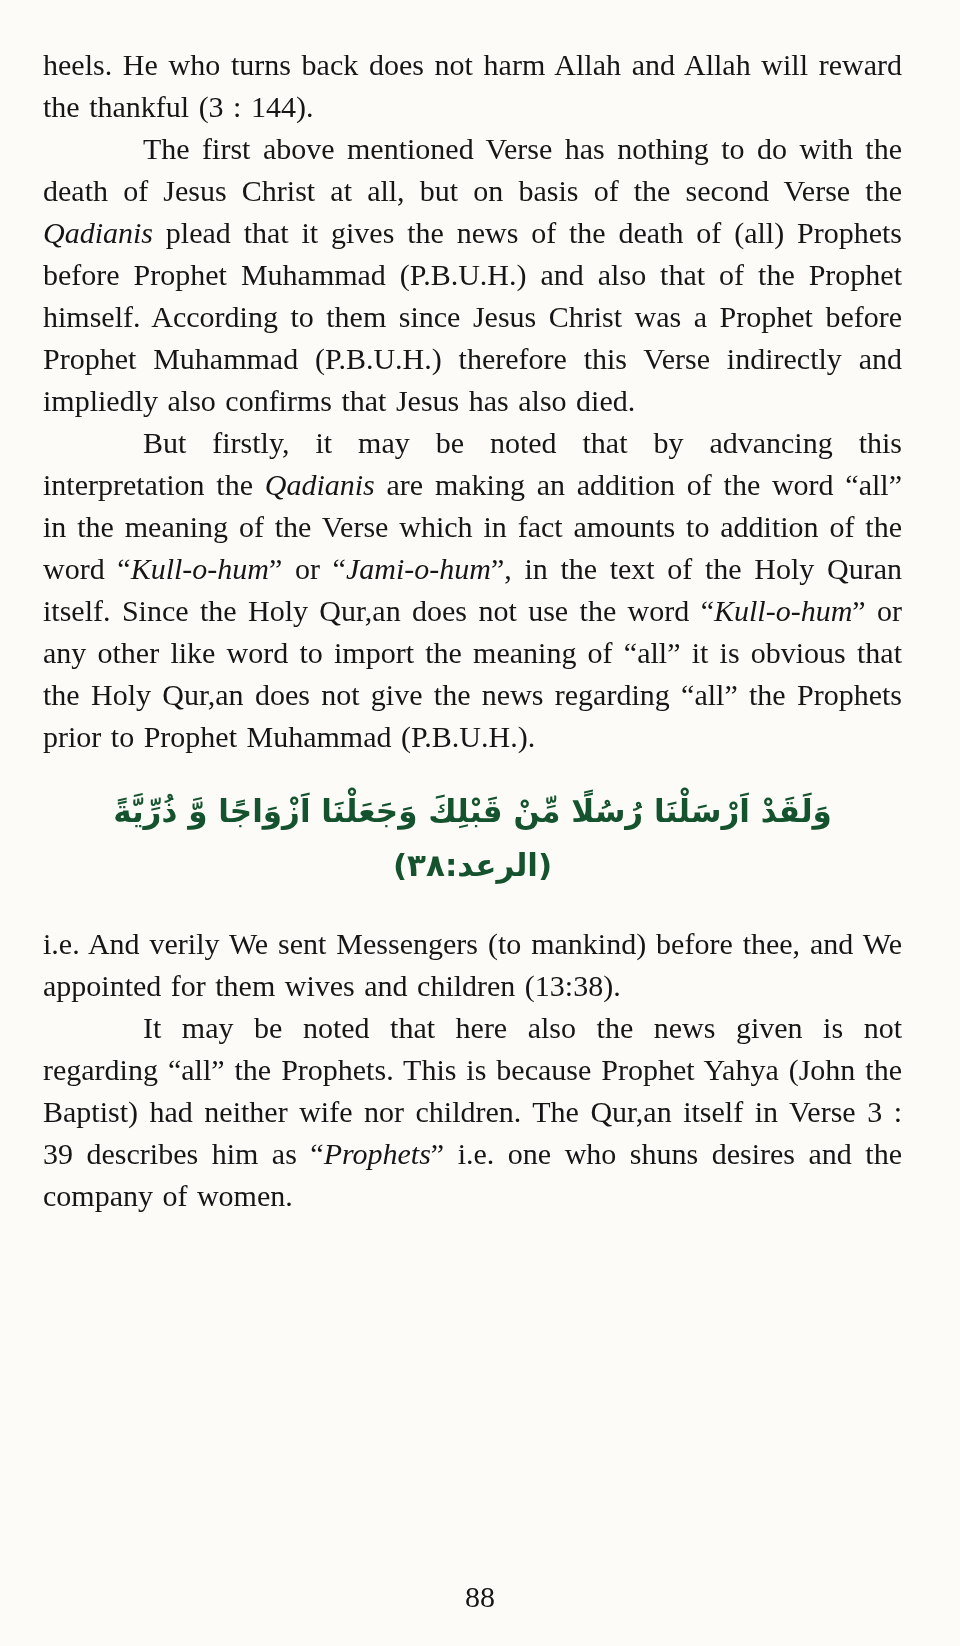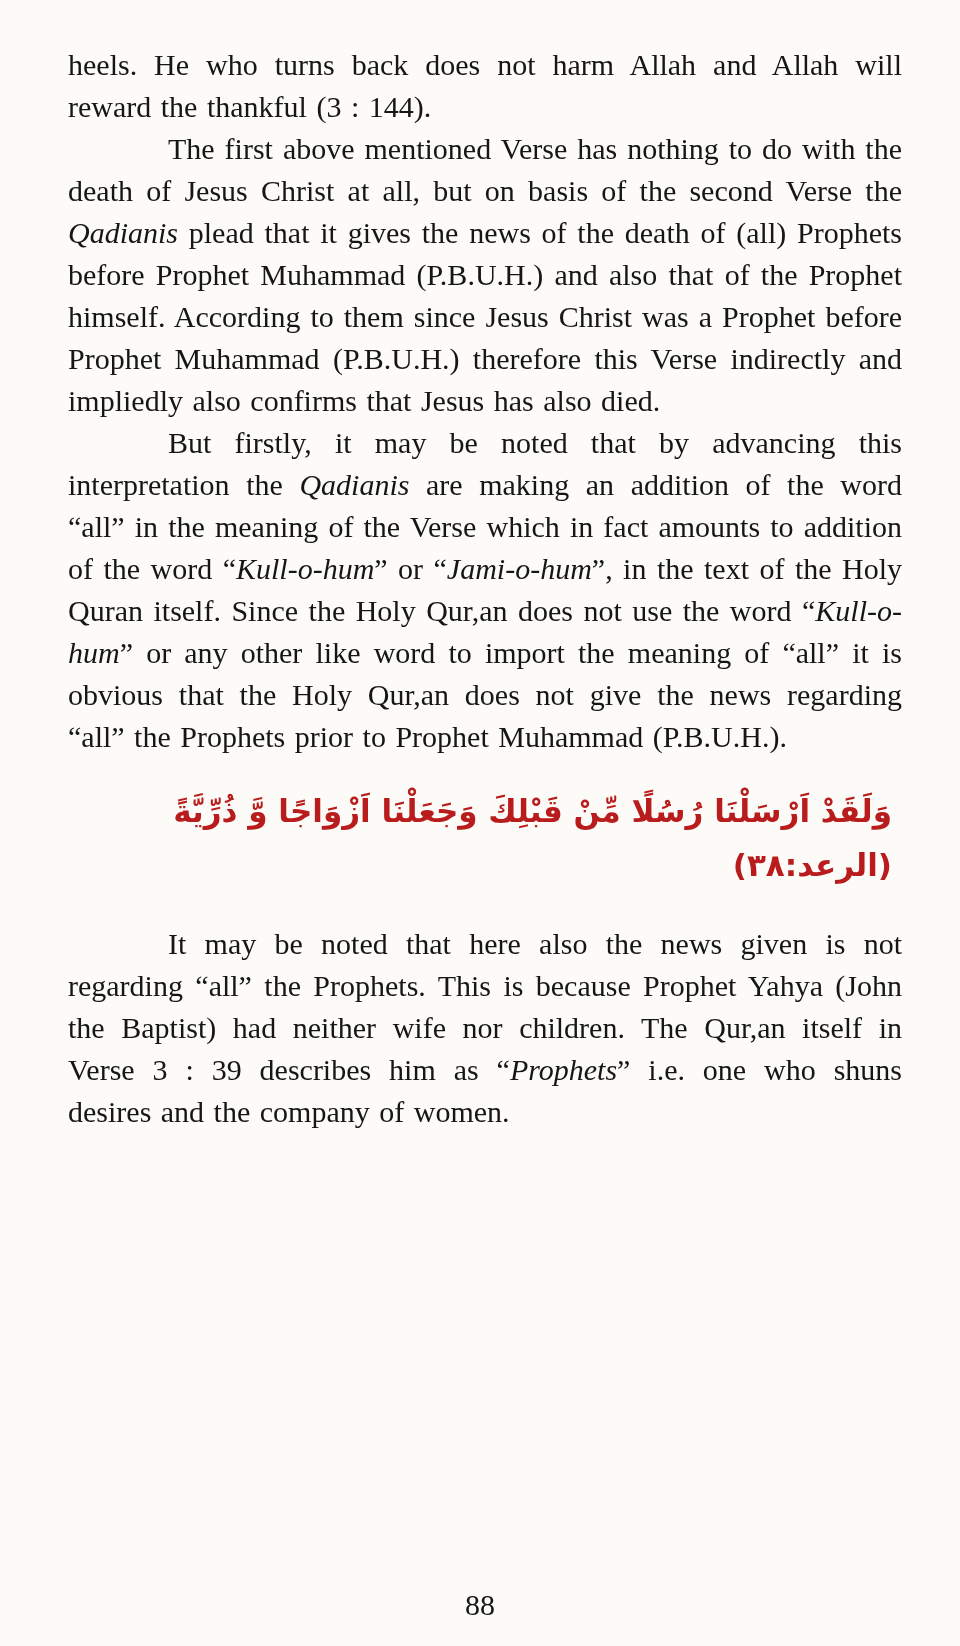--- a/index.html
+++ b/index.html
@@ -6,21 +6,21 @@
   html, body { margin: 0; padding: 0; }
   body {
     width: 960px;
     height: 1646px;
     background: #fbfaf6;
   }
   .page {
     position: relative;
     width: 960px;
     height: 1646px;
-    padding: 44px 58px 0 68px;
+    padding: 44px 58px 0 43px;
     background: #fcfbf8;
     color: #161616;
     font-family: "Liberation Serif", serif;
   }
   p.body-para {
     margin: 0;
     font-size: 30px;
     line-height: 42px;
     text-align: justify;
     word-spacing: 2px;
@@ -28,27 +28,27 @@
   p.body-para i { font-style: italic; }
   .gap { margin-bottom: 56px; }
   .indent { text-indent: 100px; }
   .arabic-line {
     direction: rtl;
     margin: 26px 10px 30px 10px;
     font-family: "DejaVu Sans", sans-serif;
     font-weight: 700;
     font-size: 31px;
     line-height: 1.75;
-    text-align: right;
-    color: #b91c1c;
+    text-align: center;
+    color: #14532d;
   }
   .page-number {
     position: absolute;
     left: 0;
-    bottom: 24px;
+    bottom: 32px;
     width: 100%;
     text-align: center;
     font-size: 30px;
     font-family: "Liberation Serif", serif;
     color: #161616;
   }
 </style>
 </head>
 <body>
 
@@ -56,18 +56,19 @@
 
   <p class="body-para gap"><span>heels. He who turns back does not harm Allah and Allah will reward the thankful (3 : 144).</span></p>
 
   <p class="body-para indent gap"><span>The first above mentioned Verse has nothing to do with the death of Jesus Christ at all, but on basis of the second Verse the </span><i>Qadianis</i><span> plead that it gives the news of the death of (all) Prophets before Prophet Muhammad (P.B.U.H.) and also that of the Prophet himself. According to them since Jesus Christ was a Prophet before Prophet Muhammad (P.B.U.H.) therefore this Verse indirectly and impliedly also confirms that Jesus has also died.</span></p>
 
   <p class="body-para indent"><span>But firstly, it may be noted that by advancing this interpretation the </span><i>Qadianis</i><span> are making an addition of the word “all” in the meaning of the Verse which in fact amounts to addition of the word “</span><i>Kull-o-hum</i><span>” or “</span><i>Jami-o-hum</i><span>”, in the text of the Holy Quran itself. Since the Holy Qur,an does not use the word “</span><i>Kull-o-hum</i><span>” or any other like word to import the meaning of “all” it is obvious that the Holy Qur,an does not give the news regarding “all” the Prophets prior to Prophet Muhammad (P.B.U.H.).</span></p>
 
 
   <p class="arabic-line" dir="rtl">وَلَقَدْ اَرْسَلْنَا رُسُلًا مِّنْ قَبْلِكَ وَجَعَلْنَا اَزْوَاجًا وَّ ذُرِّيَّةً (الرعد:٣٨)</p>
 
+  <p class="body-para gap"><span>i.e. And verily We sent Messengers (to mankind) before thee, and We appointed for them wives and children (13:38).</span></p>
 
   <p class="body-para indent"><span>It may be noted that here also the news given is not regarding “all” the Prophets. This is because Prophet Yahya (John the Baptist) had neither wife nor children. The Qur,an itself in Verse 3 : 39 describes him as “</span><i>Prophets</i><span>” i.e. one who shuns desires and the company of women.</span></p>
 
   <div class="page-number">88</div>
 
 </div>
 
 </body></html>

